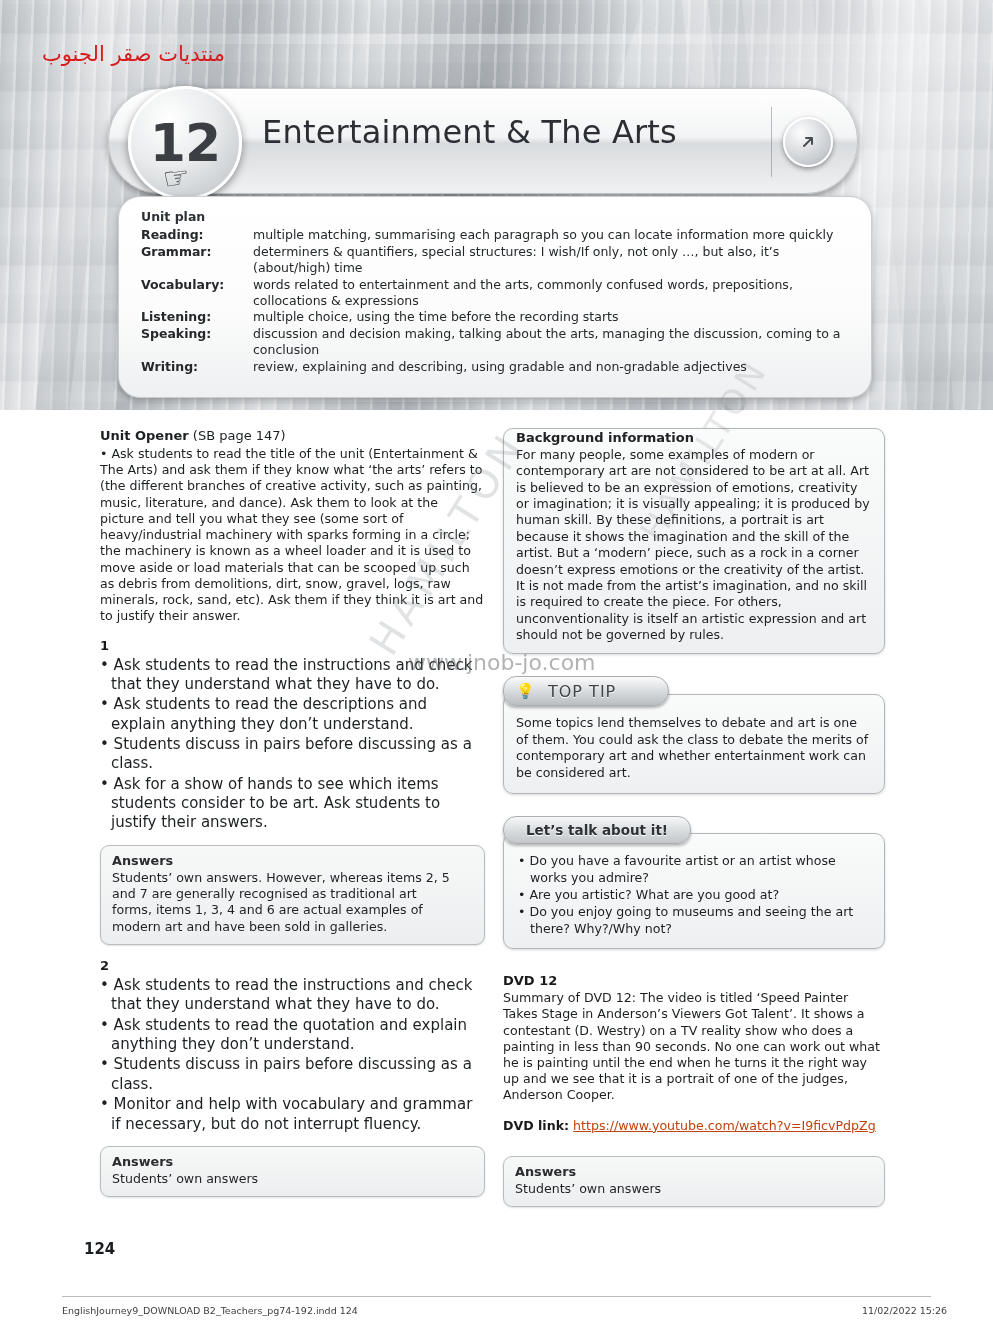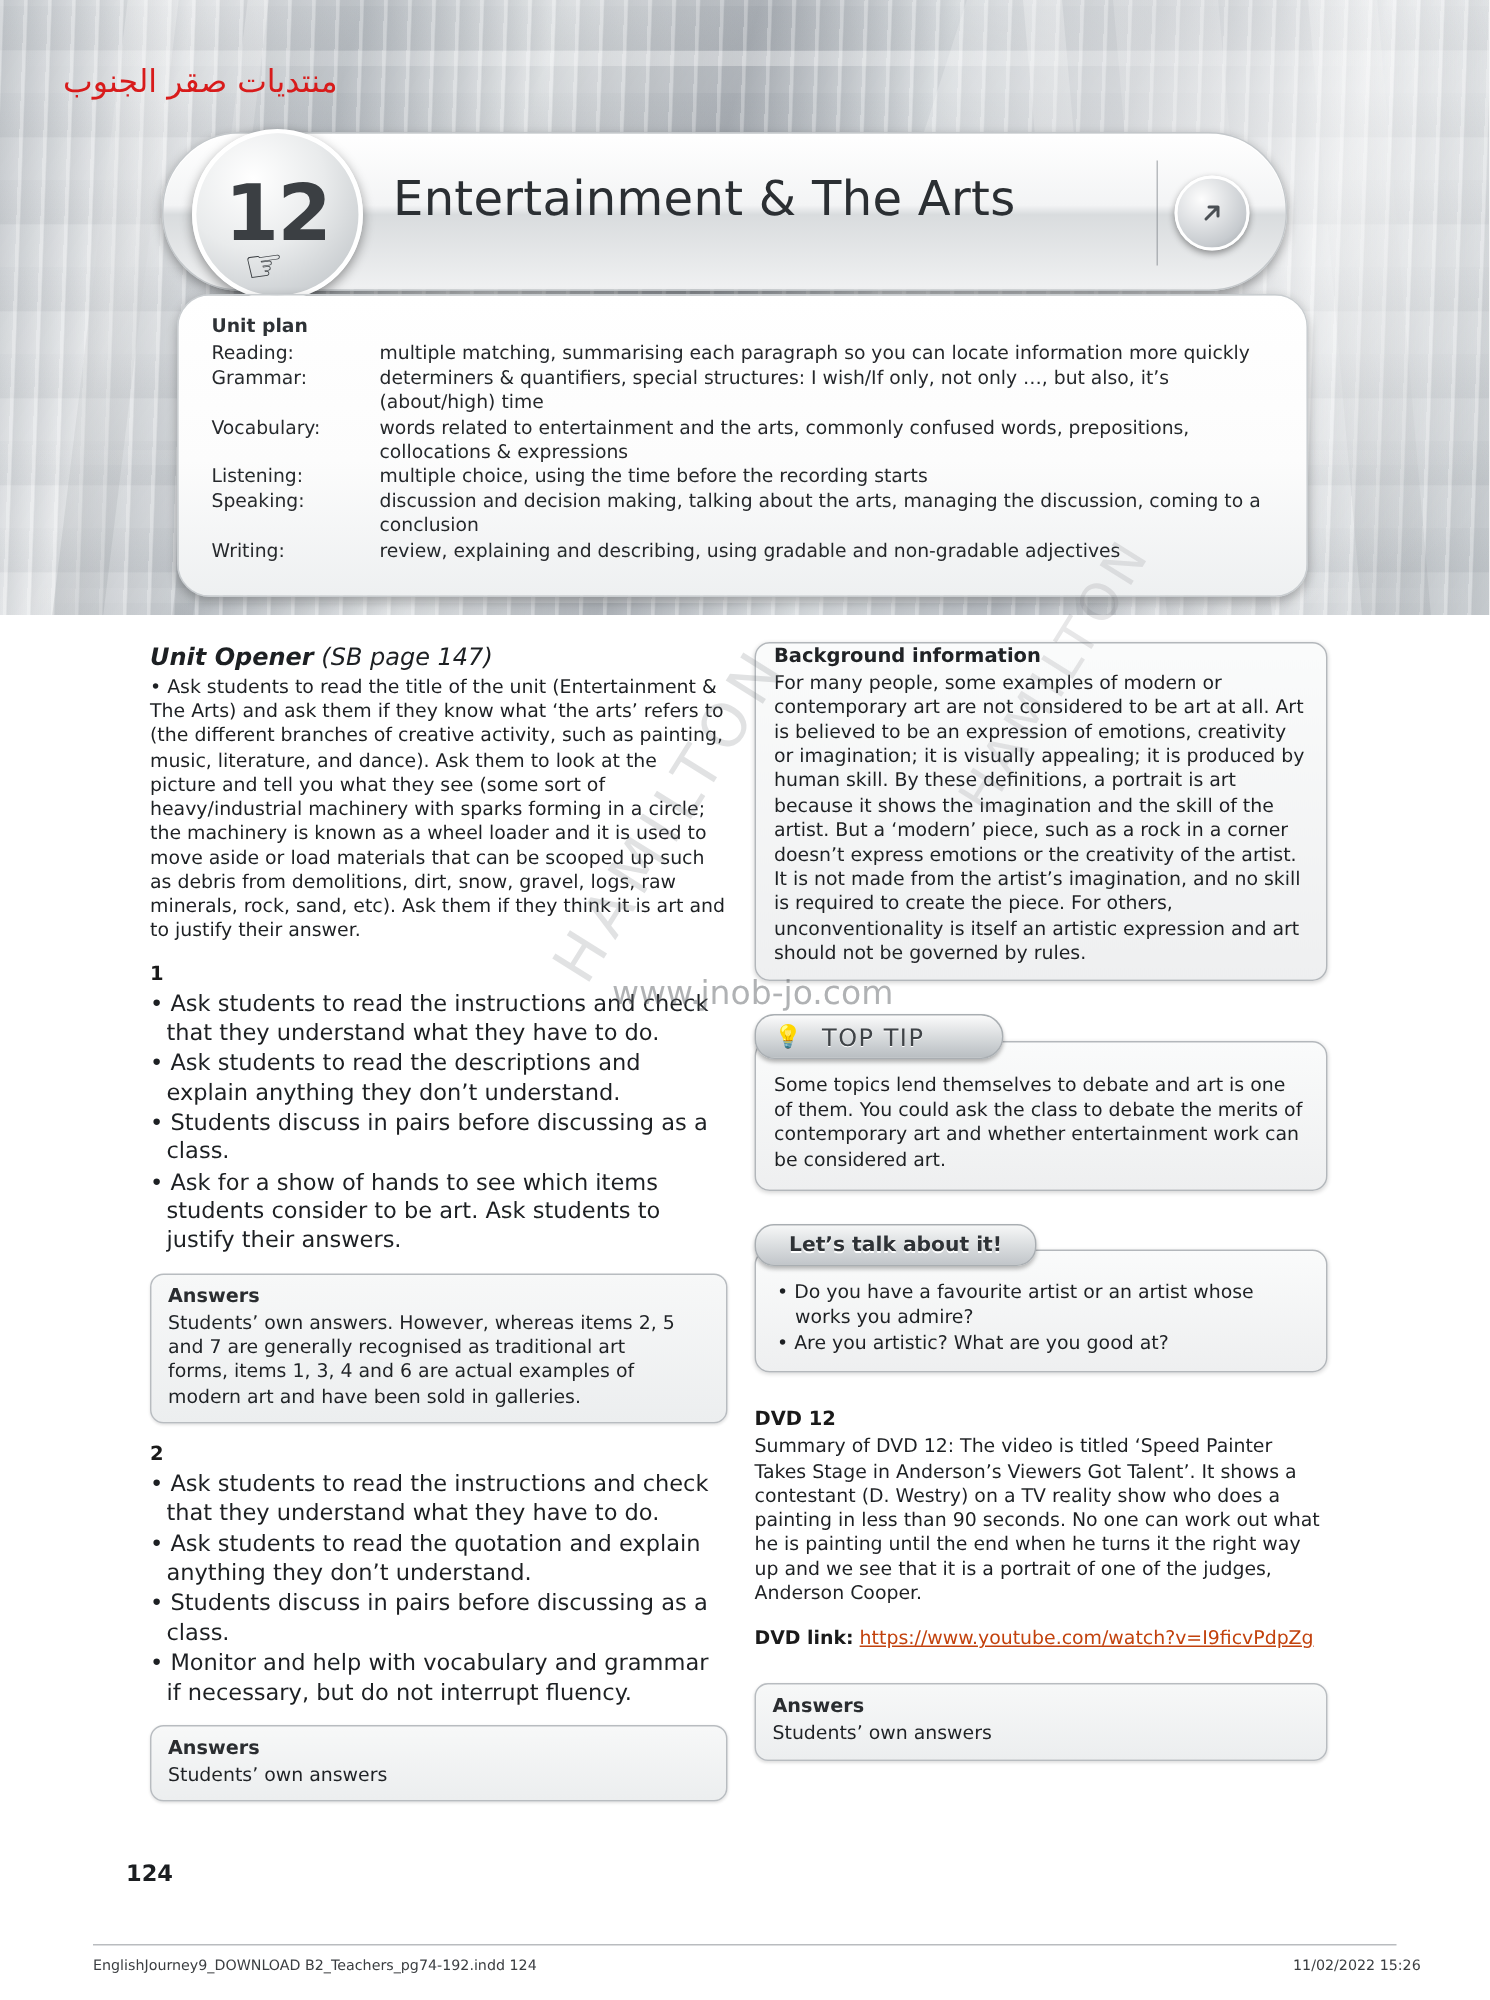--- a/index.html
+++ b/index.html
@@ -187,21 +187,21 @@
   }
   .up-row {
     display: flex;
     margin-bottom: 1px;
     line-height: 1.27;
   }
   .up-label {
     width: 112px;
     flex: 0 0 112px;
     font-size: 12.5px;
-    font-weight: normal;
+    font-weight: bold;
     color: #26292c;
   }
   .up-val {
     font-size: 12.5px;
     color: #25282b;
   }
 
   
   .col-left {
     position: absolute;
@@ -210,25 +210,24 @@
     width: 385px;
   }
   .col-right {
     position: absolute;
     left: 503px;
     top: 428px;
     width: 382px;
   }
 
   .h-lead {
-    font-size: 16px;
+    font-size: 13px;
     font-weight: bold;
     color: #1d2023;
     margin-bottom: 3px;
-    font-style: italic;
   }
   .h-lead .reg { font-weight: normal; }
 
   p.body {
     font-size: 12.6px;
     line-height: 1.29;
     margin: 0 0 2px 0;
     color: #1d2023;
   }
   .bullets { margin: 0; }
@@ -563,20 +562,21 @@
       </div>
     </div>
 
     <div class="talk-wrap">
       <div class="talk-tab">
         <span class="t">Let’s talk about it!</span>
       </div>
       <div class="talk-body">
         <div class="b">• Do you have a favourite artist or an artist whose works you admire?</div>
         <div class="b">• Are you artistic? What are you good at?</div>
+        <div class="b">• Do you enjoy going to museums and seeing the art there? Why?/Why not?</div>
       </div>
     </div>
 
     <div class="dvd-sec">
       <div class="dvd-title">DVD 12</div>
       <p class="body">Summary of DVD 12: The video is titled ‘Speed Painter Takes Stage in Anderson’s Viewers Got Talent’. It shows a contestant (D. Westry) on a TV reality show who does a painting in less than 90 seconds. No one can work out what he is painting until the end when he turns it the right way up and we see that it is a portrait of one of the judges, Anderson Cooper.</p>
       <div class="dvd-link">
         <b>DVD link:</b>
         <a href="#">https://www.youtube.com/watch?v=I9ficvPdpZg</a>
       </div>

